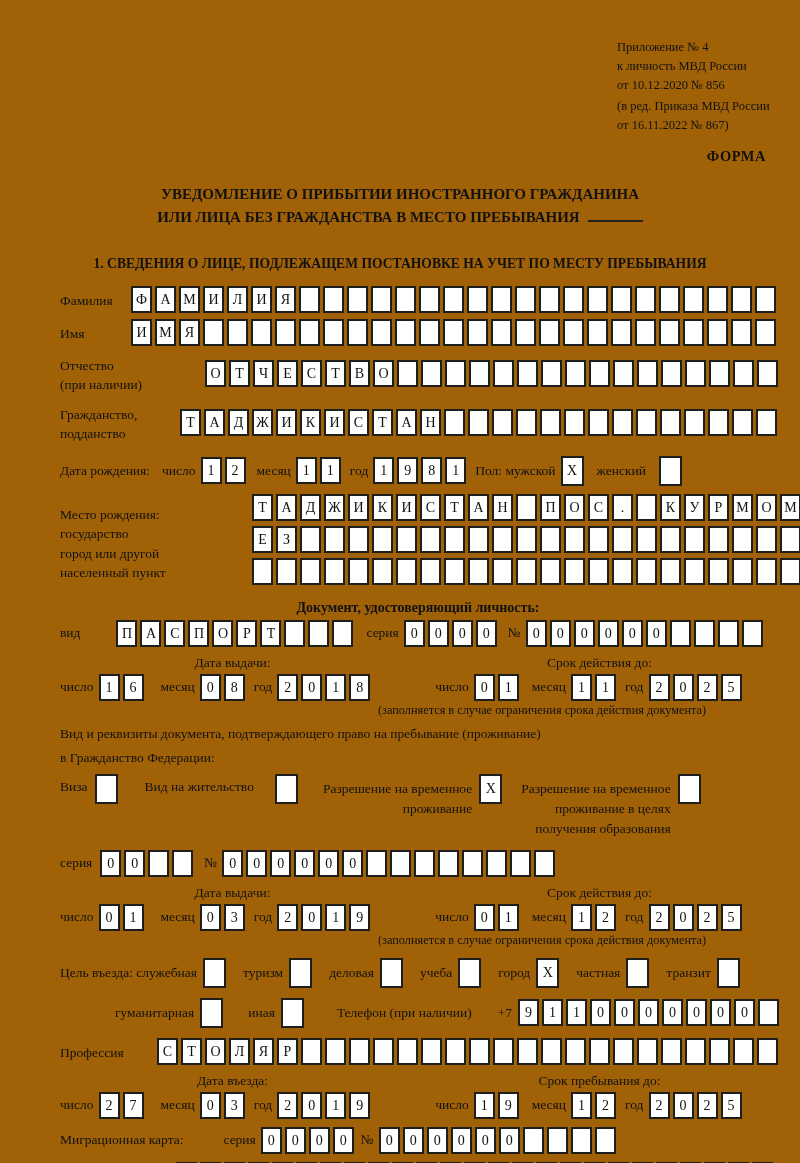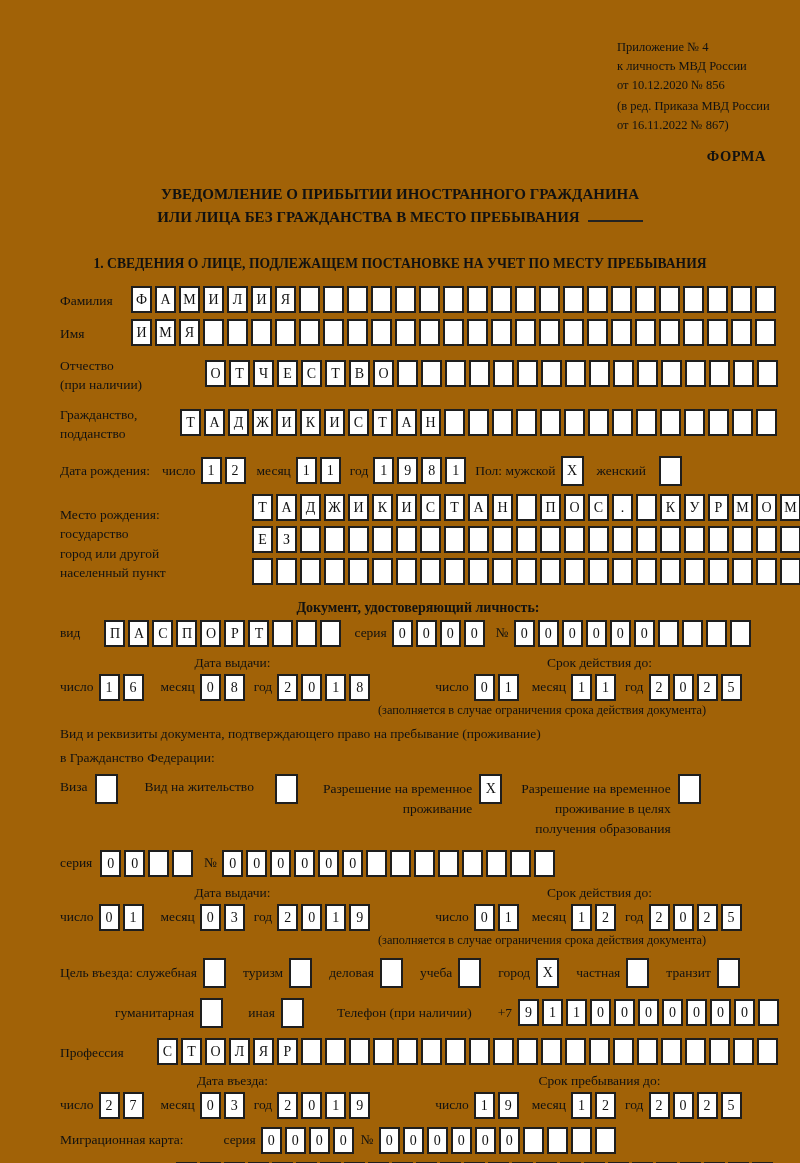--- a/index.html
+++ b/index.html
@@ -119,21 +119,21 @@
       </div>
       <div class="stack">
         <div class="cells"><span class="cell">Т</span><span class="cell">А</span><span class="cell">Д</span><span class="cell">Ж</span><span class="cell">И</span><span class="cell">К</span><span class="cell">И</span><span class="cell">С</span><span class="cell">Т</span><span class="cell">А</span><span class="cell">Н</span><span class="cell"></span><span class="cell">П</span><span class="cell">О</span><span class="cell">С</span><span class="cell">.</span><span class="cell"></span><span class="cell">К</span><span class="cell">У</span><span class="cell">Р</span><span class="cell">М</span><span class="cell">О</span><span class="cell">М</span><span class="cell">Б</span></div>
         <div class="cells"><span class="cell">Е</span><span class="cell">З</span><span class="cell"></span><span class="cell"></span><span class="cell"></span><span class="cell"></span><span class="cell"></span><span class="cell"></span><span class="cell"></span><span class="cell"></span><span class="cell"></span><span class="cell"></span><span class="cell"></span><span class="cell"></span><span class="cell"></span><span class="cell"></span><span class="cell"></span><span class="cell"></span><span class="cell"></span><span class="cell"></span><span class="cell"></span><span class="cell"></span><span class="cell"></span><span class="cell"></span></div>
         <div class="cells"><span class="cell"></span><span class="cell"></span><span class="cell"></span><span class="cell"></span><span class="cell"></span><span class="cell"></span><span class="cell"></span><span class="cell"></span><span class="cell"></span><span class="cell"></span><span class="cell"></span><span class="cell"></span><span class="cell"></span><span class="cell"></span><span class="cell"></span><span class="cell"></span><span class="cell"></span><span class="cell"></span><span class="cell"></span><span class="cell"></span><span class="cell"></span><span class="cell"></span><span class="cell"></span><span class="cell"></span></div>
       </div>
     </div>
 
     <div class="dochead">Документ, удостоверяющий личность:</div>
     <div class="date-row" style="margin-top:4px;">
-      <span class="t" style="margin-right:24px;">вид</span>
+      <span class="t" style="margin-right:36px;">вид</span>
       <span class="cells"><span class="cell">П</span><span class="cell">А</span><span class="cell">С</span><span class="cell">П</span><span class="cell">О</span><span class="cell">Р</span><span class="cell">Т</span><span class="cell"></span><span class="cell"></span><span class="cell"></span></span>
       <span class="t" style="margin-left:10px;">серия</span>
       <span class="cells"><span class="cell">0</span><span class="cell">0</span><span class="cell">0</span><span class="cell">0</span></span>
       <span class="t" style="margin-left:8px;">№</span>
       <span class="cells"><span class="cell">0</span><span class="cell">0</span><span class="cell">0</span><span class="cell">0</span><span class="cell">0</span><span class="cell">0</span><span class="cell"></span><span class="cell"></span><span class="cell"></span><span class="cell"></span></span>
     </div>
 
     <div class="date-heads">
       <span class="dh1">Дата выдачи:</span>
       <span class="dh2">Срок действия до:</span>

